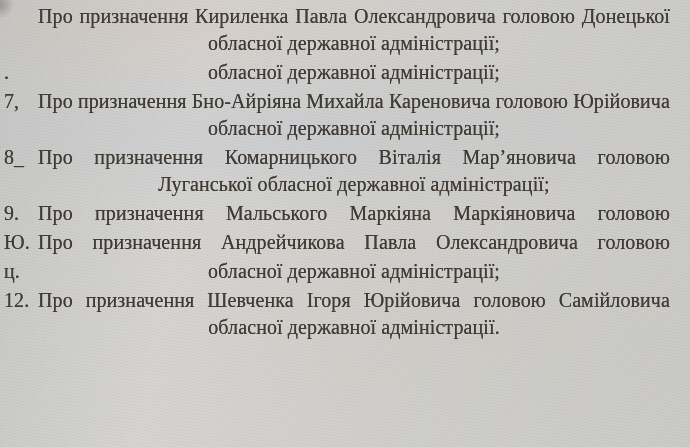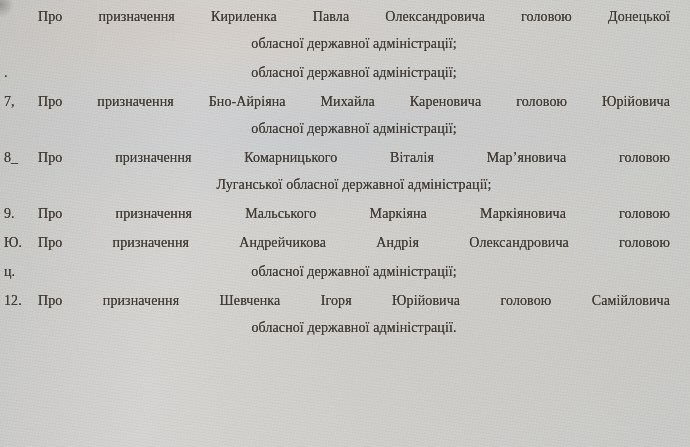--- a/index.html
+++ b/index.html
@@ -23,21 +23,21 @@
       repeating-linear-gradient(8deg, rgba(95,105,125,.045) 0 1px, rgba(0,0,0,0) 1px 3px),
       linear-gradient(100deg, #c5c5c2 0%, #d4d3d0 28%, #cfceca 55%, #c9c9c6 100%);
   }
   .decree-list {
     position: absolute;
     inset: 0;
     margin: 0;
     padding: 3px 20px 0 38px;
     list-style: none;
     font-family: "Liberation Serif", "DejaVu Serif", serif;
-    font-size: 14px;
+    font-size: 20px;
     line-height: 27px;
     letter-spacing: 0.1px;
     color: var(--ink, #403b35);
     text-shadow: 0 0 0.6px rgba(62,57,50,.85);
     filter: blur(0.32px);
   }
   .decree-item {
     position: relative;
     margin: 0 0 2px 0;
   }
@@ -87,21 +87,21 @@
       <div class="line-last">Луганської обласної державної адміністрації;</div>
     </li>
 
     <li class="decree-item">
       <span class="item-marker">9.</span>
       <div class="line-first">Про призначення Мальського Маркіяна Маркіяновича головою</div>
     </li>
 
     <li class="decree-item">
       <span class="item-marker">Ю.</span>
-      <div class="line-first">Про призначення Андрейчикова Андрія Олександровича головою</div>
+      <div class="line-first">Про призначення Андрейчикова Павла Олександровича головою</div>
     </li>
 
     <li class="decree-item">
       <span class="item-marker">ц.</span>
       <div class="line-last">обласної державної адміністрації;</div>
     </li>
 
     <li class="decree-item">
       <span class="item-marker">12.</span>
       <div class="line-first">Про призначення Шевченка Ігоря Юрійовича головою Самійловича</div>

